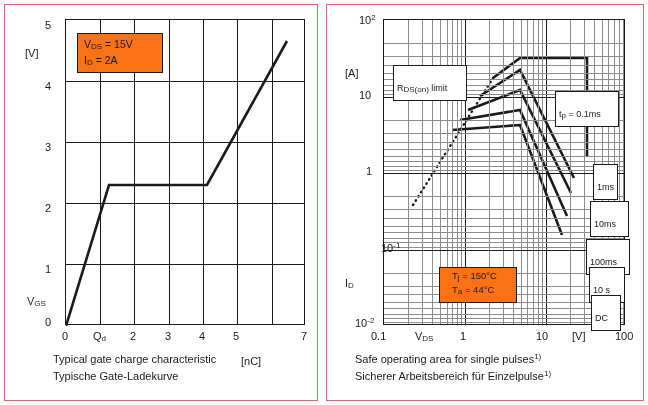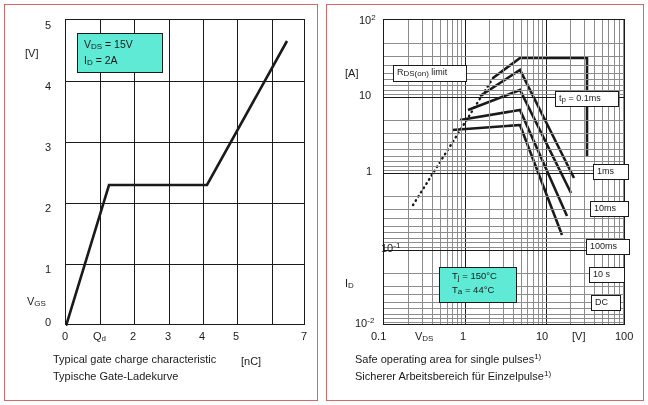--- a/index.html
+++ b/index.html
@@ -65,21 +65,21 @@
     font-size: 8px;
     vertical-align: -0.18em;
   }
   .sup {
     font-size: 8px;
     vertical-align: 0.5em;
   }
   .note-box {
     position: absolute;
     border: 1.4px solid #1a1a1a;
-    background: #5eead4;
+    background: #f97316;
     font-size: 10.5px;
     line-height: 1.35;
     color: #1a1a1a;
     padding: 3px 6px 4px 6px;
     box-sizing: border-box;
     white-space: nowrap;
   }
   .caption {
     position: absolute;
     font-size: 11px;
@@ -120,21 +120,21 @@
     background: #1a1a1a;
   }
   .major-v { width: 1px; top: 0; bottom: 0; }
   .major-h { height: 1px; left: 0; right: 0; }
   .lbl-box {
     position: absolute;
     border: 1.2px solid #1a1a1a;
     background: #ffffff;
     font-size: 9px;
     color: #1a1a1a;
-    padding: 1px 3px;
+    padding: 17px 3px;
     box-sizing: border-box;
     white-space: nowrap;
     line-height: 1.25;
   }
 </style>
 </head>
 <body>
 
 <div class="page">
 
@@ -295,21 +295,21 @@
       </svg>
     </div>
 
     <div class="lbl-box" style="left:66px; top:60px; width:74px; height:17px;">
       <span>R</span><span class="sub">DS(on)</span><span> limit</span>
     </div>
 
     <div class="lbl-box" style="left:228px; top:86px; width:64px; height:16px;">
       <span>t</span><span class="sub">p</span><span> = 0.1ms</span>
     </div>
-    <div class="lbl-box" style="left:266px; top:159px; width:36px; height:16px;">1ms</div>
+    <div class="lbl-box" style="left:266px; top:159px; width:25px; height:16px;">1ms</div>
     <div class="lbl-box" style="left:263px; top:196px; width:39px; height:16px;">10ms</div>
     <div class="lbl-box" style="left:259px; top:234px; width:44px; height:16px;">100ms</div>
     <div class="lbl-box" style="left:262px; top:262px; width:36px; height:16px;">10 s</div>
     <div class="lbl-box" style="left:264px; top:290px; width:30px; height:16px;">DC</div>
 
     <div class="note-box" style="left:112px; top:262px; width:78px; height:36px; font-size:9.5px; padding:2px 12px;">
       <div>
         <span>T</span><span class="sub">j</span>
         <span>= 150°C</span>
       </div>

